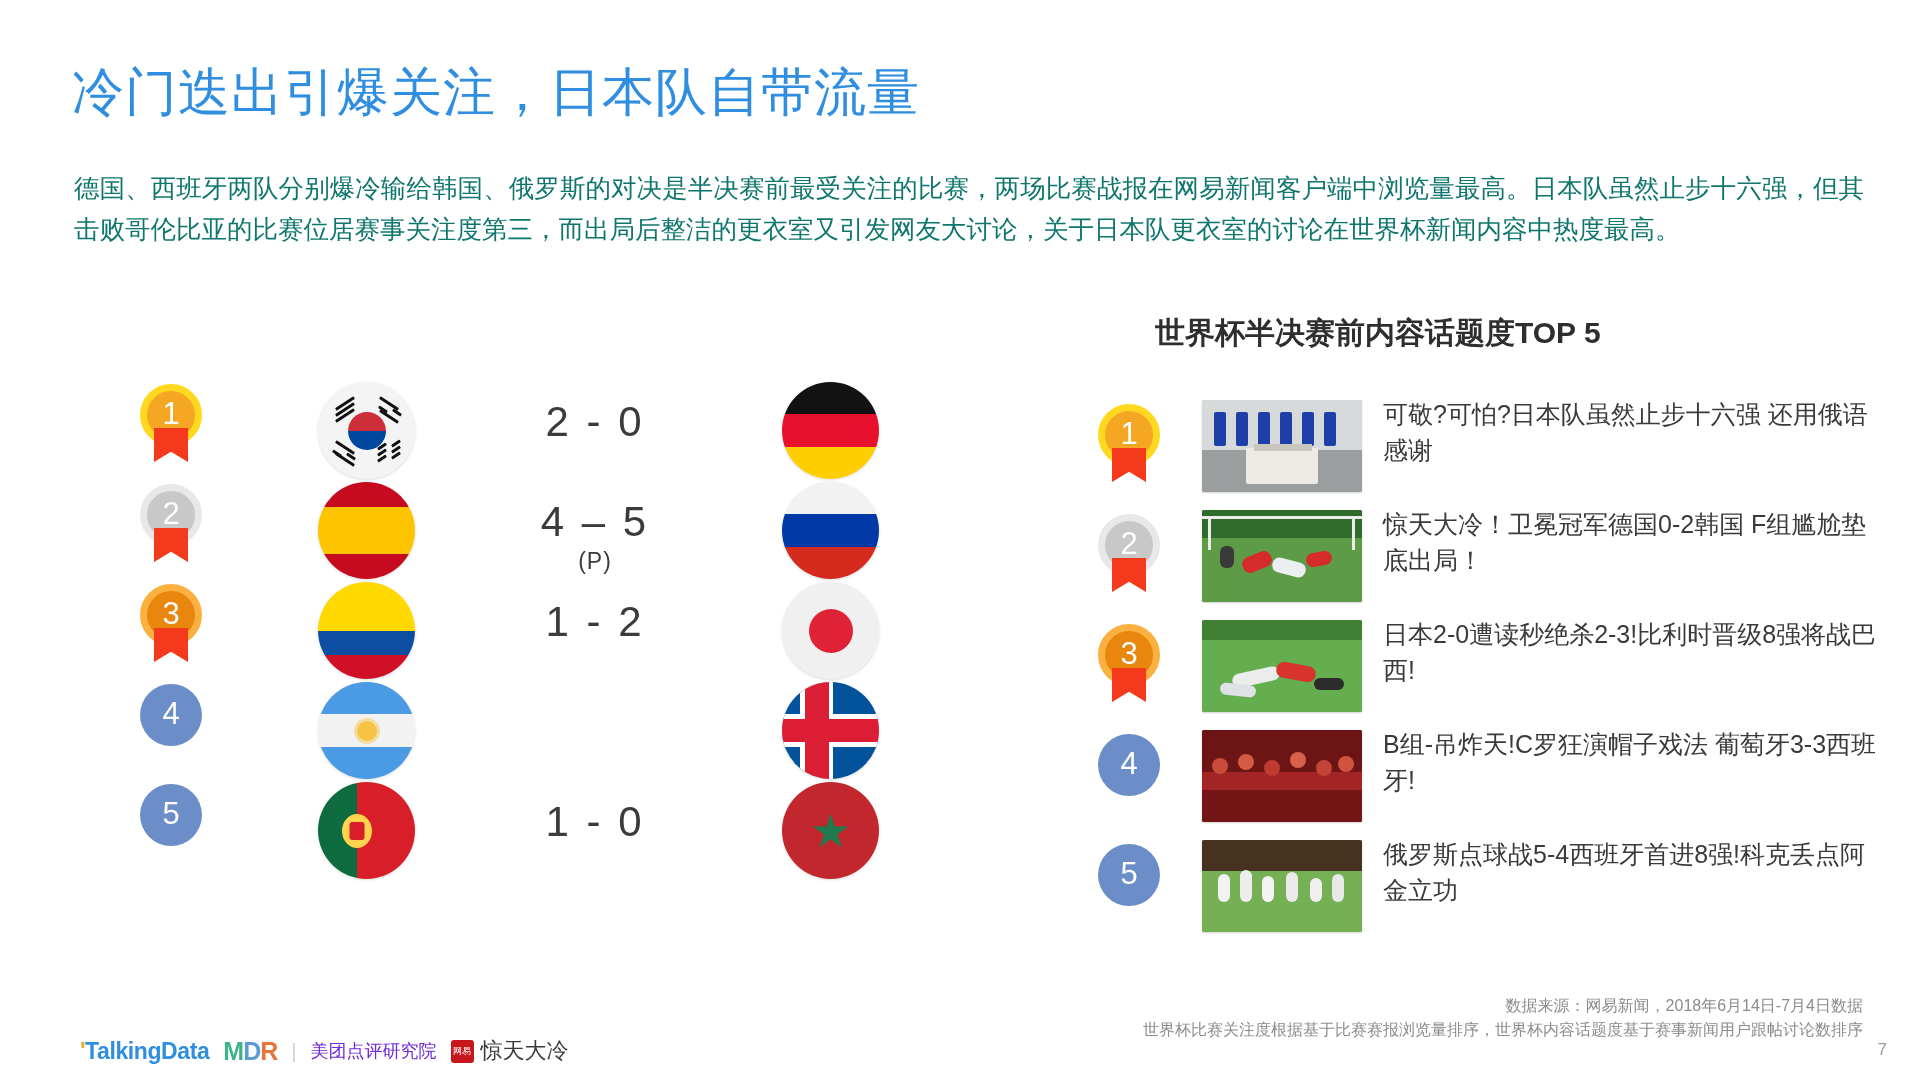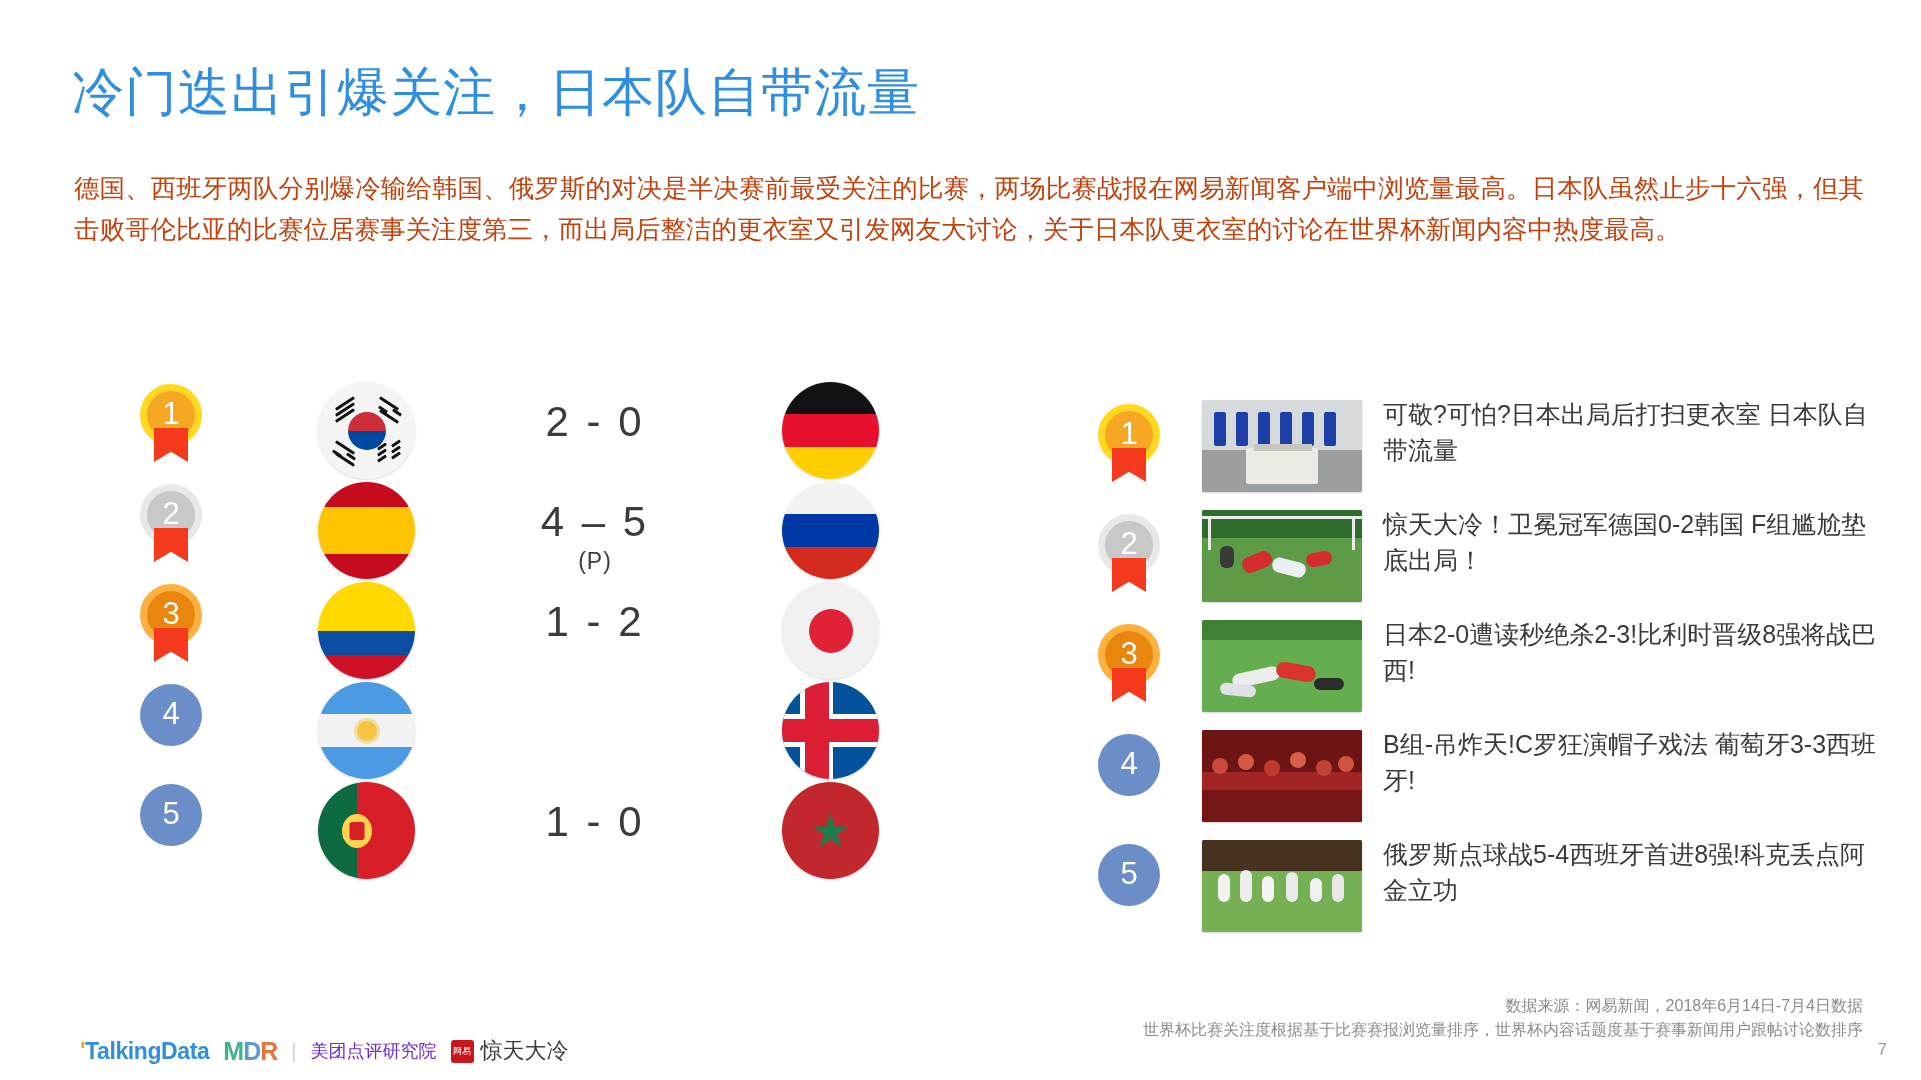--- a/index.html
+++ b/index.html
@@ -11,21 +11,21 @@
   .slide{position:relative;width:1921px;height:1080px;}
 
   
   .page-title{
     position:absolute;left:72px;top:58px;
     font-size:52px;font-weight:normal;color:#2f8ee0;letter-spacing:1px;
     white-space:nowrap;
   }
   .lede{
     position:absolute;left:74px;top:168px;width:1790px;
-    font-size:25.5px;line-height:41px;color:#c2410c;text-align:justify;
+    font-size:25.5px;line-height:41px;color:#0f766e;text-align:justify;
   }
 
   
   .col-head{
     position:absolute;font-size:30px;font-weight:bold;color:#2e2e2e;
     white-space:nowrap;
   }
   .col-head.left{left:282px;top:313px;}
   .col-head.right{left:1155px;top:313px;}
 
@@ -163,20 +163,21 @@
   .logo-163 .tx{font-size:22px;color:#3c3c3c;}
 </style>
 </head>
 <body>
 
 <div class="slide">
 
   <div class="page-title">冷门迭出引爆关注，日本队自带流量</div>
   <div class="lede">德国、西班牙两队分别爆冷输给韩国、俄罗斯的对决是半决赛前最受关注的比赛，两场比赛战报在网易新闻客户端中浏览量最高。日本队虽然止步十六强，但其击败哥伦比亚的比赛位居赛事关注度第三，而出局后整洁的更衣室又引发网友大讨论，关于日本队更衣室的讨论在世界杯新闻内容中热度最高。</div>
 
+  <div class="col-head right">世界杯半决赛前内容话题度TOP 5</div>
 
   <div class="match-row" style="top:382px">
     <div class="rank gold" style="left:140px;top:2px">
       <div class="disc">
           <span>1</span>
         </div>
       <div class="ribbon"></div>
     </div>
     <div class="flag home kr">
       <div class="taeguk"></div>
@@ -306,21 +307,21 @@
       <div class="t-ground" style="height:46%;background:#9a9e9f"></div>
       <div class="bar" style="left:12px;top:12px;width:12px;height:34px;background:#1f3fa8;border-radius:2px"></div>
       <div class="bar" style="left:34px;top:12px;width:12px;height:34px;background:#1f3fa8;border-radius:2px"></div>
       <div class="bar" style="left:56px;top:12px;width:12px;height:34px;background:#1f3fa8;border-radius:2px"></div>
       <div class="bar" style="left:78px;top:12px;width:12px;height:34px;background:#1f3fa8;border-radius:2px"></div>
       <div class="bar" style="left:100px;top:12px;width:12px;height:34px;background:#1f3fa8;border-radius:2px"></div>
       <div class="bar" style="left:122px;top:12px;width:12px;height:34px;background:#1f3fa8;border-radius:2px"></div>
       <div class="bar" style="left:44px;top:48px;width:72px;height:36px;background:#eceae4;border-radius:2px"></div>
       <div class="bar" style="left:52px;top:44px;width:58px;height:7px;background:#c9c6bd"></div>
     </div>
-    <div class="article-title">可敬?可怕?日本出局后打扫更衣室 日本队自带流量</div>
+    <div class="article-title">可敬?可怕?日本队虽然止步十六强 还用俄语感谢</div>
   </div>
 
   <div class="article-row" style="top:510px">
     <div class="rank silver" style="left:1098px;top:4px">
       <div class="disc">
           <span>2</span>
         </div>
       <div class="ribbon"></div>
     </div>
     <div class="thumb" style="background:#4e8a3c">

